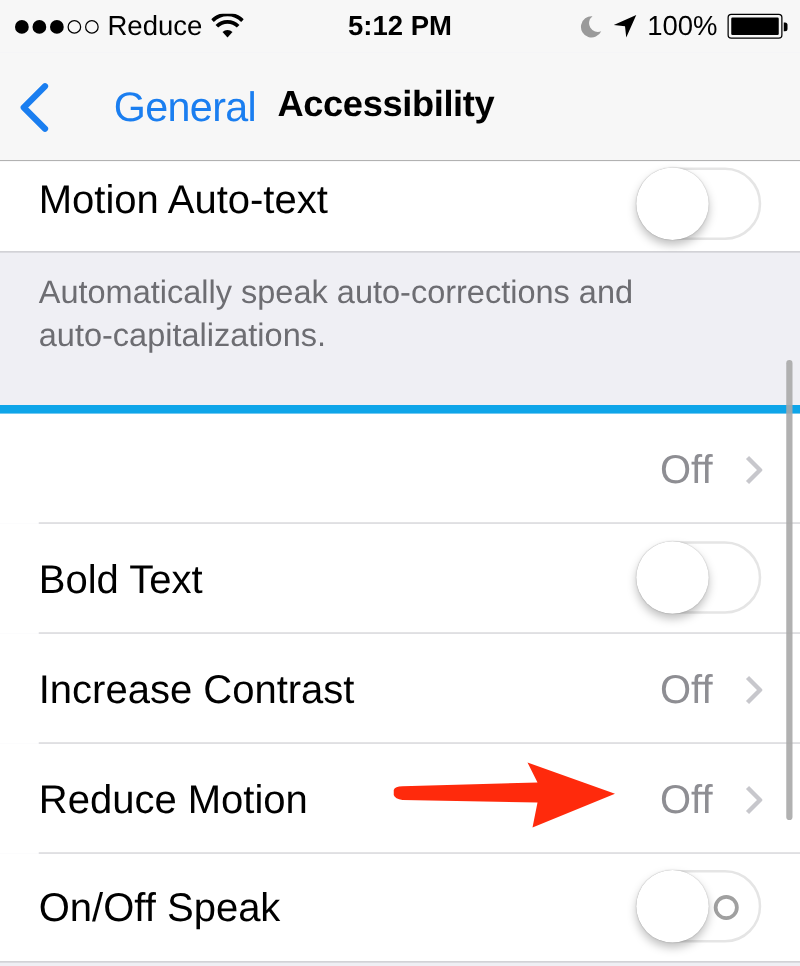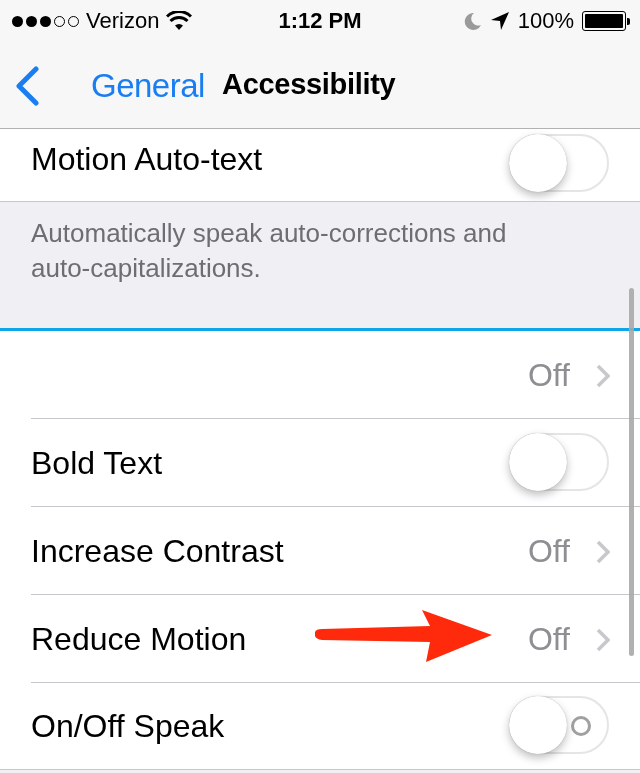--- a/index.html
+++ b/index.html
@@ -50,21 +50,21 @@
       position: absolute; left: -2px; top: -2px; width: 58px; height: 58px; border-radius: 50%;
       background: #fff; box-shadow: 0 4px 8px rgba(0,0,0,0.25), 0 0 1px rgba(0,0,0,0.3);
     }
     .toggle .off-ring {
       position: absolute; right: 16px; top: 18px; width: 20px; height: 20px; border-radius: 50%;
       border: 3px solid #a0a0a0;
     }
 
     .footer-group {
       position: absolute; left: 0; top: 201px; width: 640px; height: 130px;
-      background: #efeff4; border-top: 1px solid #c8c7cc; border-bottom: 3px solid #0ea5e9;
+      background: #efeff4; border-top: 1px solid #c8c7cc; border-bottom: 7px solid #0ea5e9;
     }
     .footer-text { position: absolute; left: 31px; top: 14px; width: 520px; font-size: 26px; line-height: 35px; color: #6d6d72; }
 
     .bottom-line { position: absolute; left: 0; top: 769px; width: 640px; height: 1px; background: #c8c7cc; }
 
     .scrollbar {
       position: absolute; left: 629px; top: 288px; width: 5px; height: 368px;
       background: #a8a8a8; border-radius: 3px; opacity: 0.9;
     }
 
@@ -75,28 +75,28 @@
 
 <div class="status-bar">
   <div class="left">
     <div class="signal">
       <span class="dot"></span>
       <span class="dot"></span>
       <span class="dot"></span>
       <span class="dot empty"></span>
       <span class="dot empty"></span>
     </div>
-    <span class="carrier">Verizon</span>
+    <span class="carrier">Reduce</span>
     <svg class="wifi" viewBox="0 0 26 20">
       <path d="M13 19 L9 14.5 A6 6 0 0 1 17 14.5 Z" fill="#000"></path>
       <path d="M4.5 10 A12 12 0 0 1 21.5 10" stroke="#000" stroke-width="3" fill="none"></path>
       <path d="M1 5.5 A17 17 0 0 1 25 5.5" stroke="#000" stroke-width="3" fill="none"></path>
     </svg>
   </div>
-  <div class="time">1:12 PM</div>
+  <div class="time">5:12 PM</div>
   <div class="right">
     <svg class="moon" viewBox="0 0 20 20">
       <path d="M12 2 A8.5 8.5 0 1 0 19 14 A7 7 0 0 1 12 2 Z" fill="#9a9a9a"></path>
     </svg>
     <svg class="loc" viewBox="0 0 20 20">
       <path d="M19 1 L1 9 L10 10 L11 19 Z" fill="#000"></path>
     </svg>
     <span>100%</span>
     <div class="battery">
       <div class="body">

